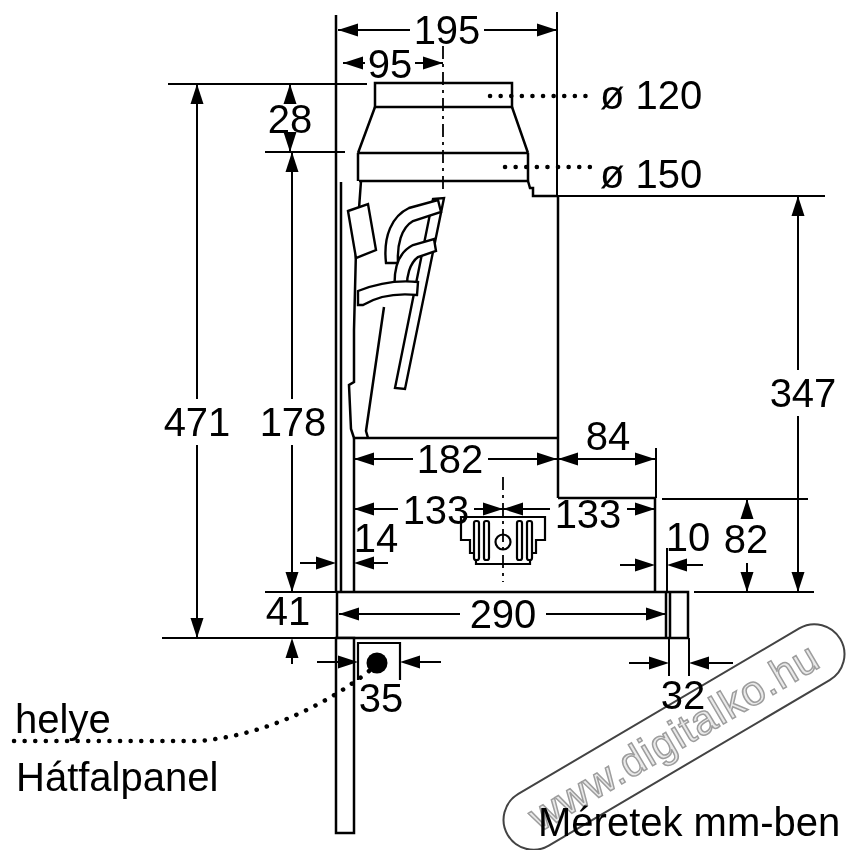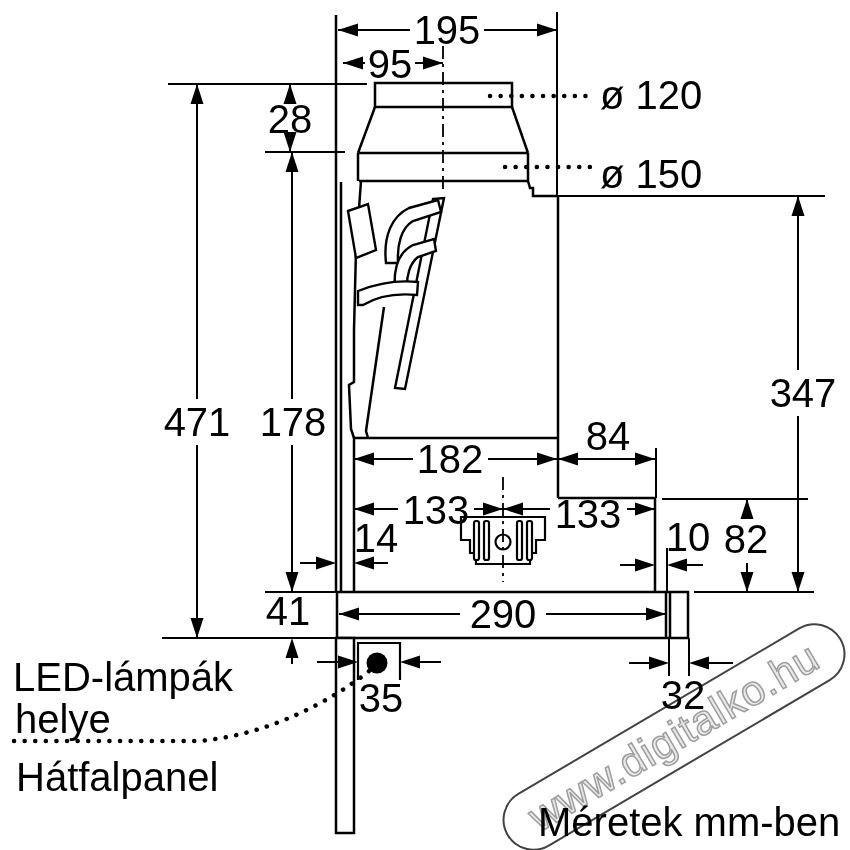--- a/index.html
+++ b/index.html
@@ -174,21 +174,20 @@
   <div class="lbl" style="left:436px;top:510px">133</div>
   <div class="lbl" style="left:588px;top:514px">133</div>
   <div class="lbl" style="left:376px;top:538px">14</div>
   <div class="lbl" style="left:688px;top:537px">10</div>
   <div class="lbl" style="left:746px;top:539px">82</div>
   <div class="lbl" style="left:288px;top:611px">41</div>
   <div class="lbl" style="left:503px;top:614px">290</div>
   <div class="lbl" style="left:381px;top:698px">35</div>
   <div class="lbl" style="left:683px;top:695px">32</div>
 
-  <div class="lbl lbl-la" style="left:13px;top:677px">LED-lámpák</div>
   <div class="lbl lbl-la" style="left:16px;top:777px">Hátfalpanel</div>
   <div class="lbl lbl-la" style="left:15px;top:719px">helye</div>
   <div class="lbl lbl-la" style="left:538px;top:822px">Méretek mm-ben</div>
 
   <div id="watermark">
     <span>www.digitalko.hu</span>
   </div>
 </div>
 
 </body></html>

